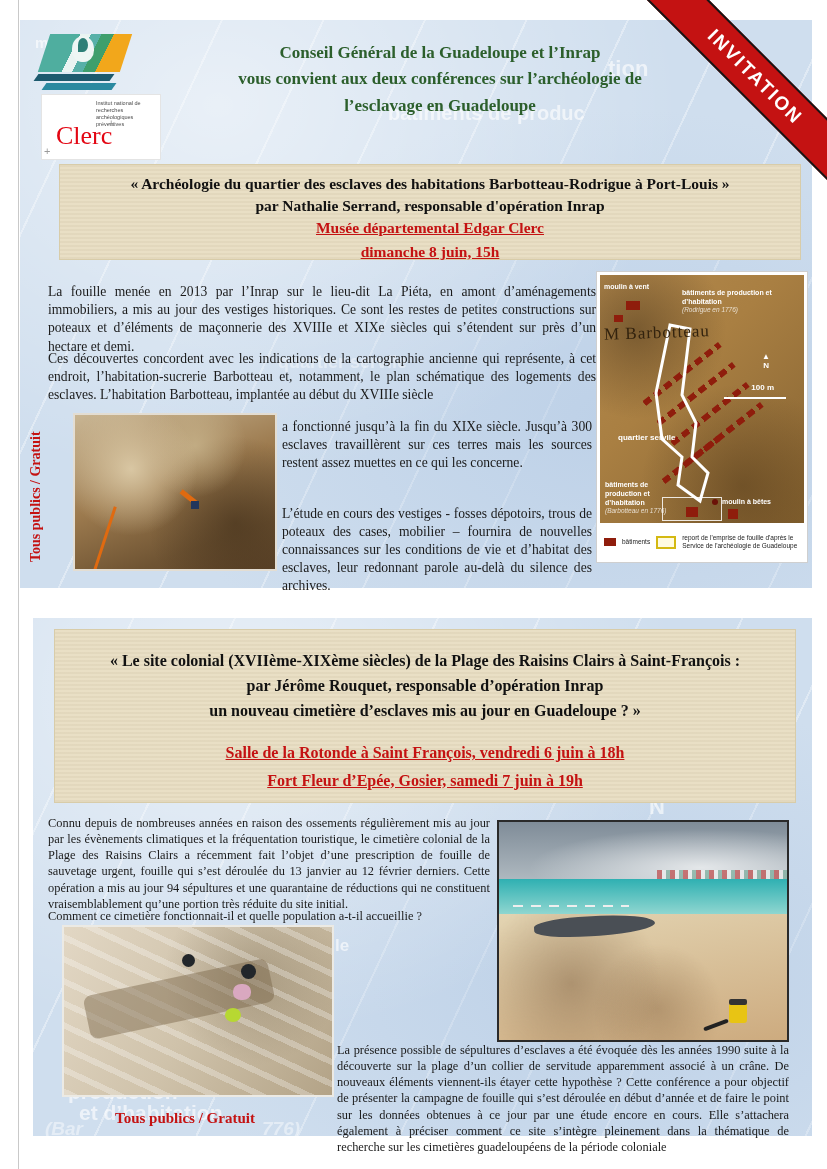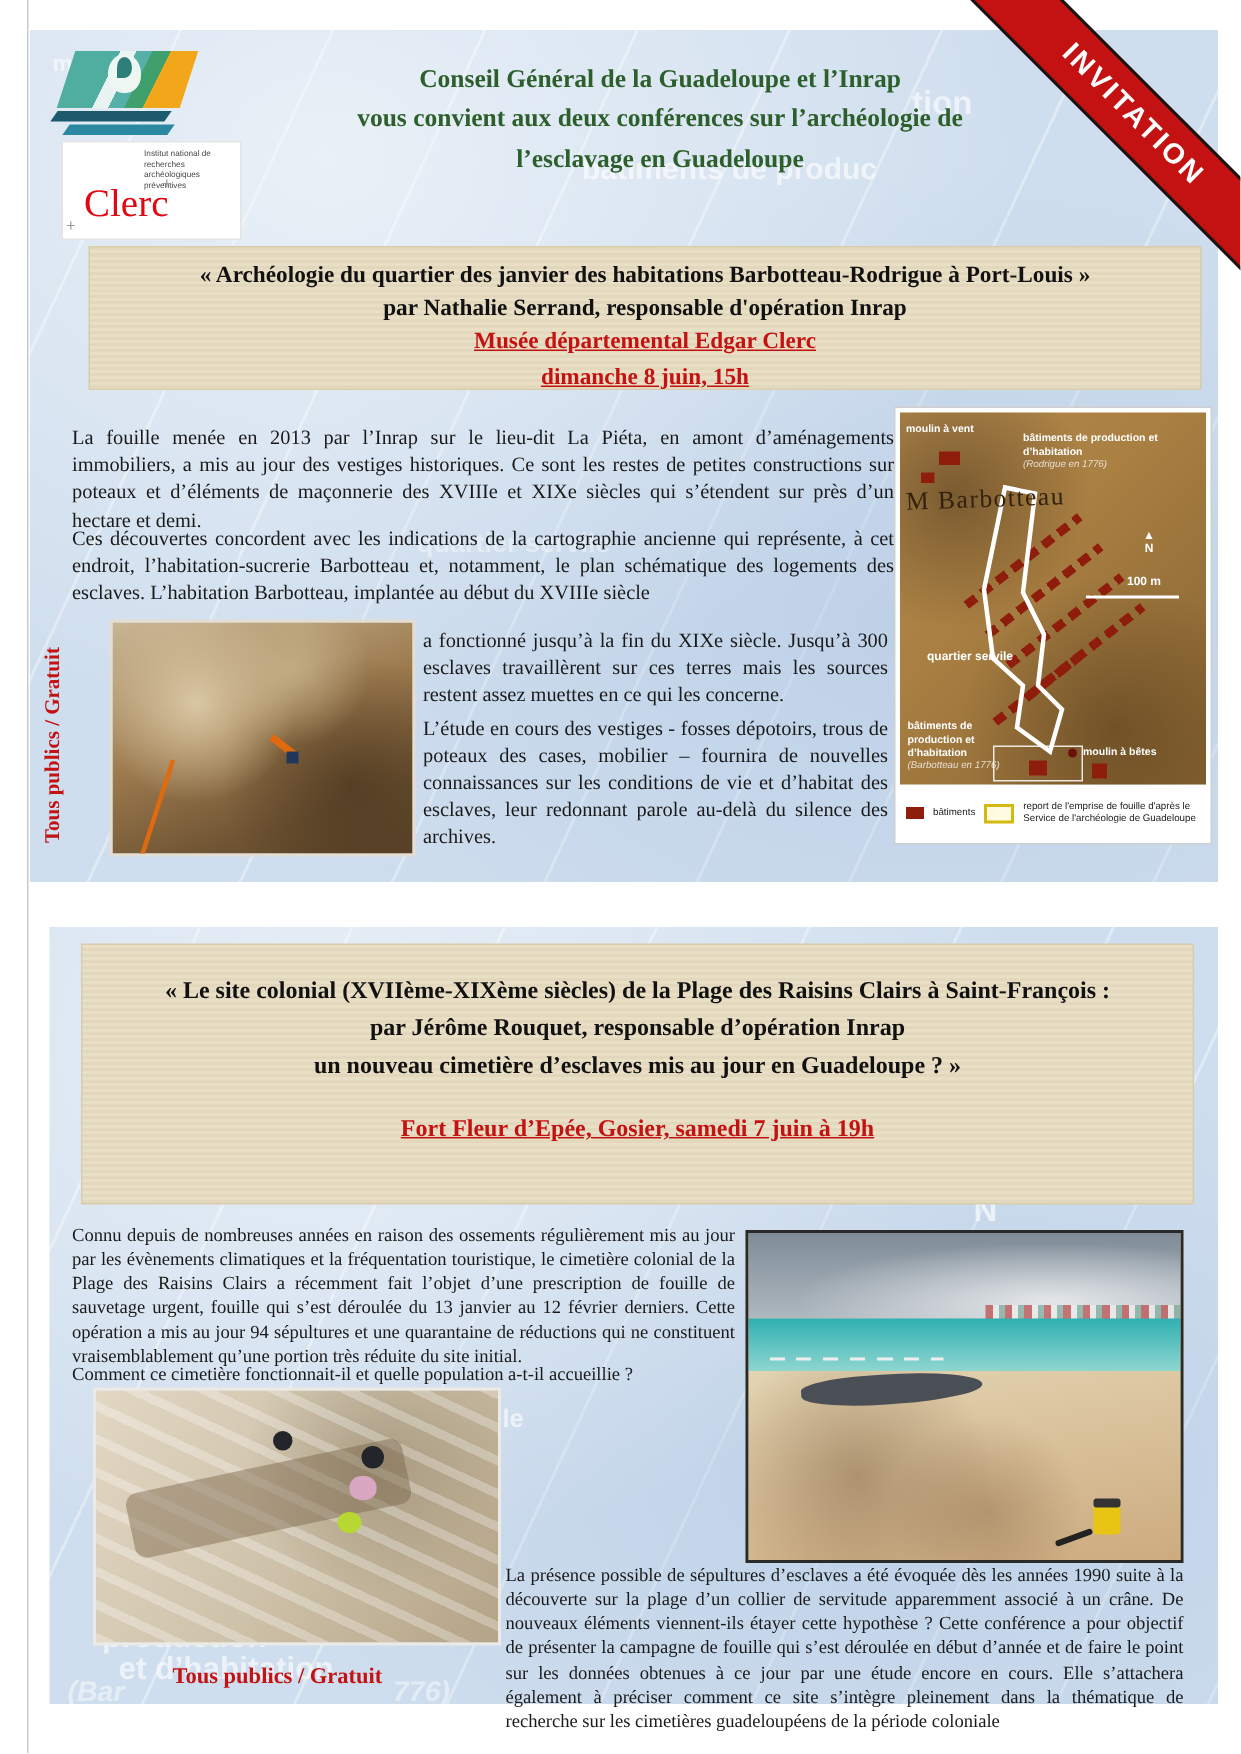--- a/index.html
+++ b/index.html
@@ -167,40 +167,40 @@
       <span class="inrap-plus" style="left:66px;top:22px;">+</span>
       <span class="inrap-plus" style="left:2px;bottom:2px;">+</span>
     </div>
     <div class="z head-title" style="position:absolute;">
       <div>Conseil Général de la Guadeloupe et l’Inrap</div>
       <div>vous convient aux deux conférences sur l’archéologie de</div>
       <div>l’esclavage en Guadeloupe</div>
     </div>
 
     <div class="z beige" id="box1" style="position:absolute;">
-      <div class="t">« Archéologie du quartier des janvier des habitations Barbotteau-Rodrigue à Port-Louis »</div>
+      <div class="t">« Archéologie du quartier des esclaves des habitations Barbotteau-Rodrigue à Port-Louis »</div>
       <div class="t">par Nathalie Serrand, responsable d'opération Inrap</div>
       <div class="redline">Musée départemental Edgar Clerc</div>
       <div class="redline">dimanche 8 juin, 15h</div>
     </div>
 
     <div class="z para" style="left:28px;top:263px;width:548px;">La fouille menée en 2013 par l’Inrap sur le lieu-dit La Piéta, en amont d’aménagements immobiliers, a mis au jour des vestiges historiques. Ce sont les restes de petites constructions sur poteaux et   d’éléments de maçonnerie des XVIIIe et XIXe siècles qui s’étendent sur près d’un hectare et demi.</div>
     <div class="z para" style="left:28px;top:330px;width:548px;">Ces découvertes concordent avec les indications de la cartographie ancienne qui représente, à cet   endroit, l’habitation-sucrerie Barbotteau et, notamment, le plan schématique des logements des  esclaves. L’habitation Barbotteau, implantée au début du XVIIIe siècle</div>
 
     <div class="z vtext" style="left:8px;top:402px;height:140px;">Tous publics / Gratuit</div>
 
     <div class="z photo" id="photo-aerial" style="position:absolute;">
       <div class="orange-pipe"></div>
       <div class="digger-arm"></div>
       <div class="digger-cab"></div>
     </div>
 
     <div class="z" style="left:262px;top:398px;width:310px;">
       <div class="para">a fonctionné jusqu’à la fin du XIXe siècle. Jusqu’à 300 esclaves travaillèrent sur ces terres mais les sources restent assez muettes en ce qui les concerne.</div>
-      <div class="para" style="margin-top:4px;">L’étude en cours des vestiges - fosses    dépotoirs, trous de poteaux des cases,      mobilier – fournira de nouvelles connaissances sur les conditions de vie et d’habitat des esclaves, leur redonnant parole au-delà du silence des archives.</div>
+      <div class="para" style="margin-top:32px;">L’étude en cours des vestiges - fosses    dépotoirs, trous de poteaux des cases,      mobilier – fournira de nouvelles connaissances sur les conditions de vie et d’habitat des esclaves, leur redonnant parole au-delà du silence des archives.</div>
     </div>
 
     <div class="z" id="map-fig" style="position:absolute;">
       <div class="map-area">
         <div class="qrow"></div>
         <div class="qrow"></div>
         <div class="qrow"></div>
         <div class="qrow"></div>
         <div class="qrow"></div>
         <div class="redspot" style="left:26px;top:26px;width:14px;height:9px;"></div>
@@ -239,20 +239,21 @@
     <span class="wm" style="left:35px;top:462px;font-size:21px;">production</span>
     <span class="wm" style="left:46px;top:483px;font-size:21px;">et d’habitation</span>
     <span class="wm it" style="left:12px;top:500px;font-size:19px;">(Bar</span>
     <span class="wm it" style="left:229px;top:500px;font-size:19px;">776)</span>
 
     <div class="z beige" id="box2" style="position:absolute;">
       <div class="t">« Le site colonial (XVIIème-XIXème siècles) de la Plage des Raisins Clairs à Saint-François :</div>
       <div class="t">par Jérôme Rouquet, responsable d’opération Inrap</div>
       <div class="t">un nouveau cimetière d’esclaves mis au jour en Guadeloupe ? »</div>
       <div class="venues">
+        <div class="redline">Salle de la Rotonde à Saint François, vendredi 6 juin à 18h</div>
         <div class="redline">Fort Fleur d’Epée, Gosier, samedi 7 juin à 19h</div>
       </div>
     </div>
 
     <div class="z small-para" style="left:15px;top:197px;width:442px;">Connu depuis de nombreuses années en raison des ossements régulièrement mis au jour par les évènements climatiques et la fréquentation touristique, le cimetière colonial de la Plage des Raisins Clairs a récemment fait l’objet d’une prescription de fouille de sauvetage urgent, fouille qui s’est déroulée du 13 janvier au 12 février derniers. Cette opération a mis au jour 94 sépultures et une quarantaine de réductions qui ne constituent vraisemblablement qu’une portion très réduite du site initial.</div>
     <div class="z small-para" style="left:15px;top:290px;width:442px;">Comment ce cimetière fonctionnait-il et quelle population a-t-il accueillie ?</div>
 
     <div class="z photo" id="photo-beach" style="position:absolute;">
       <div class="beach-sky"></div>
       <div class="beach-town"></div>

